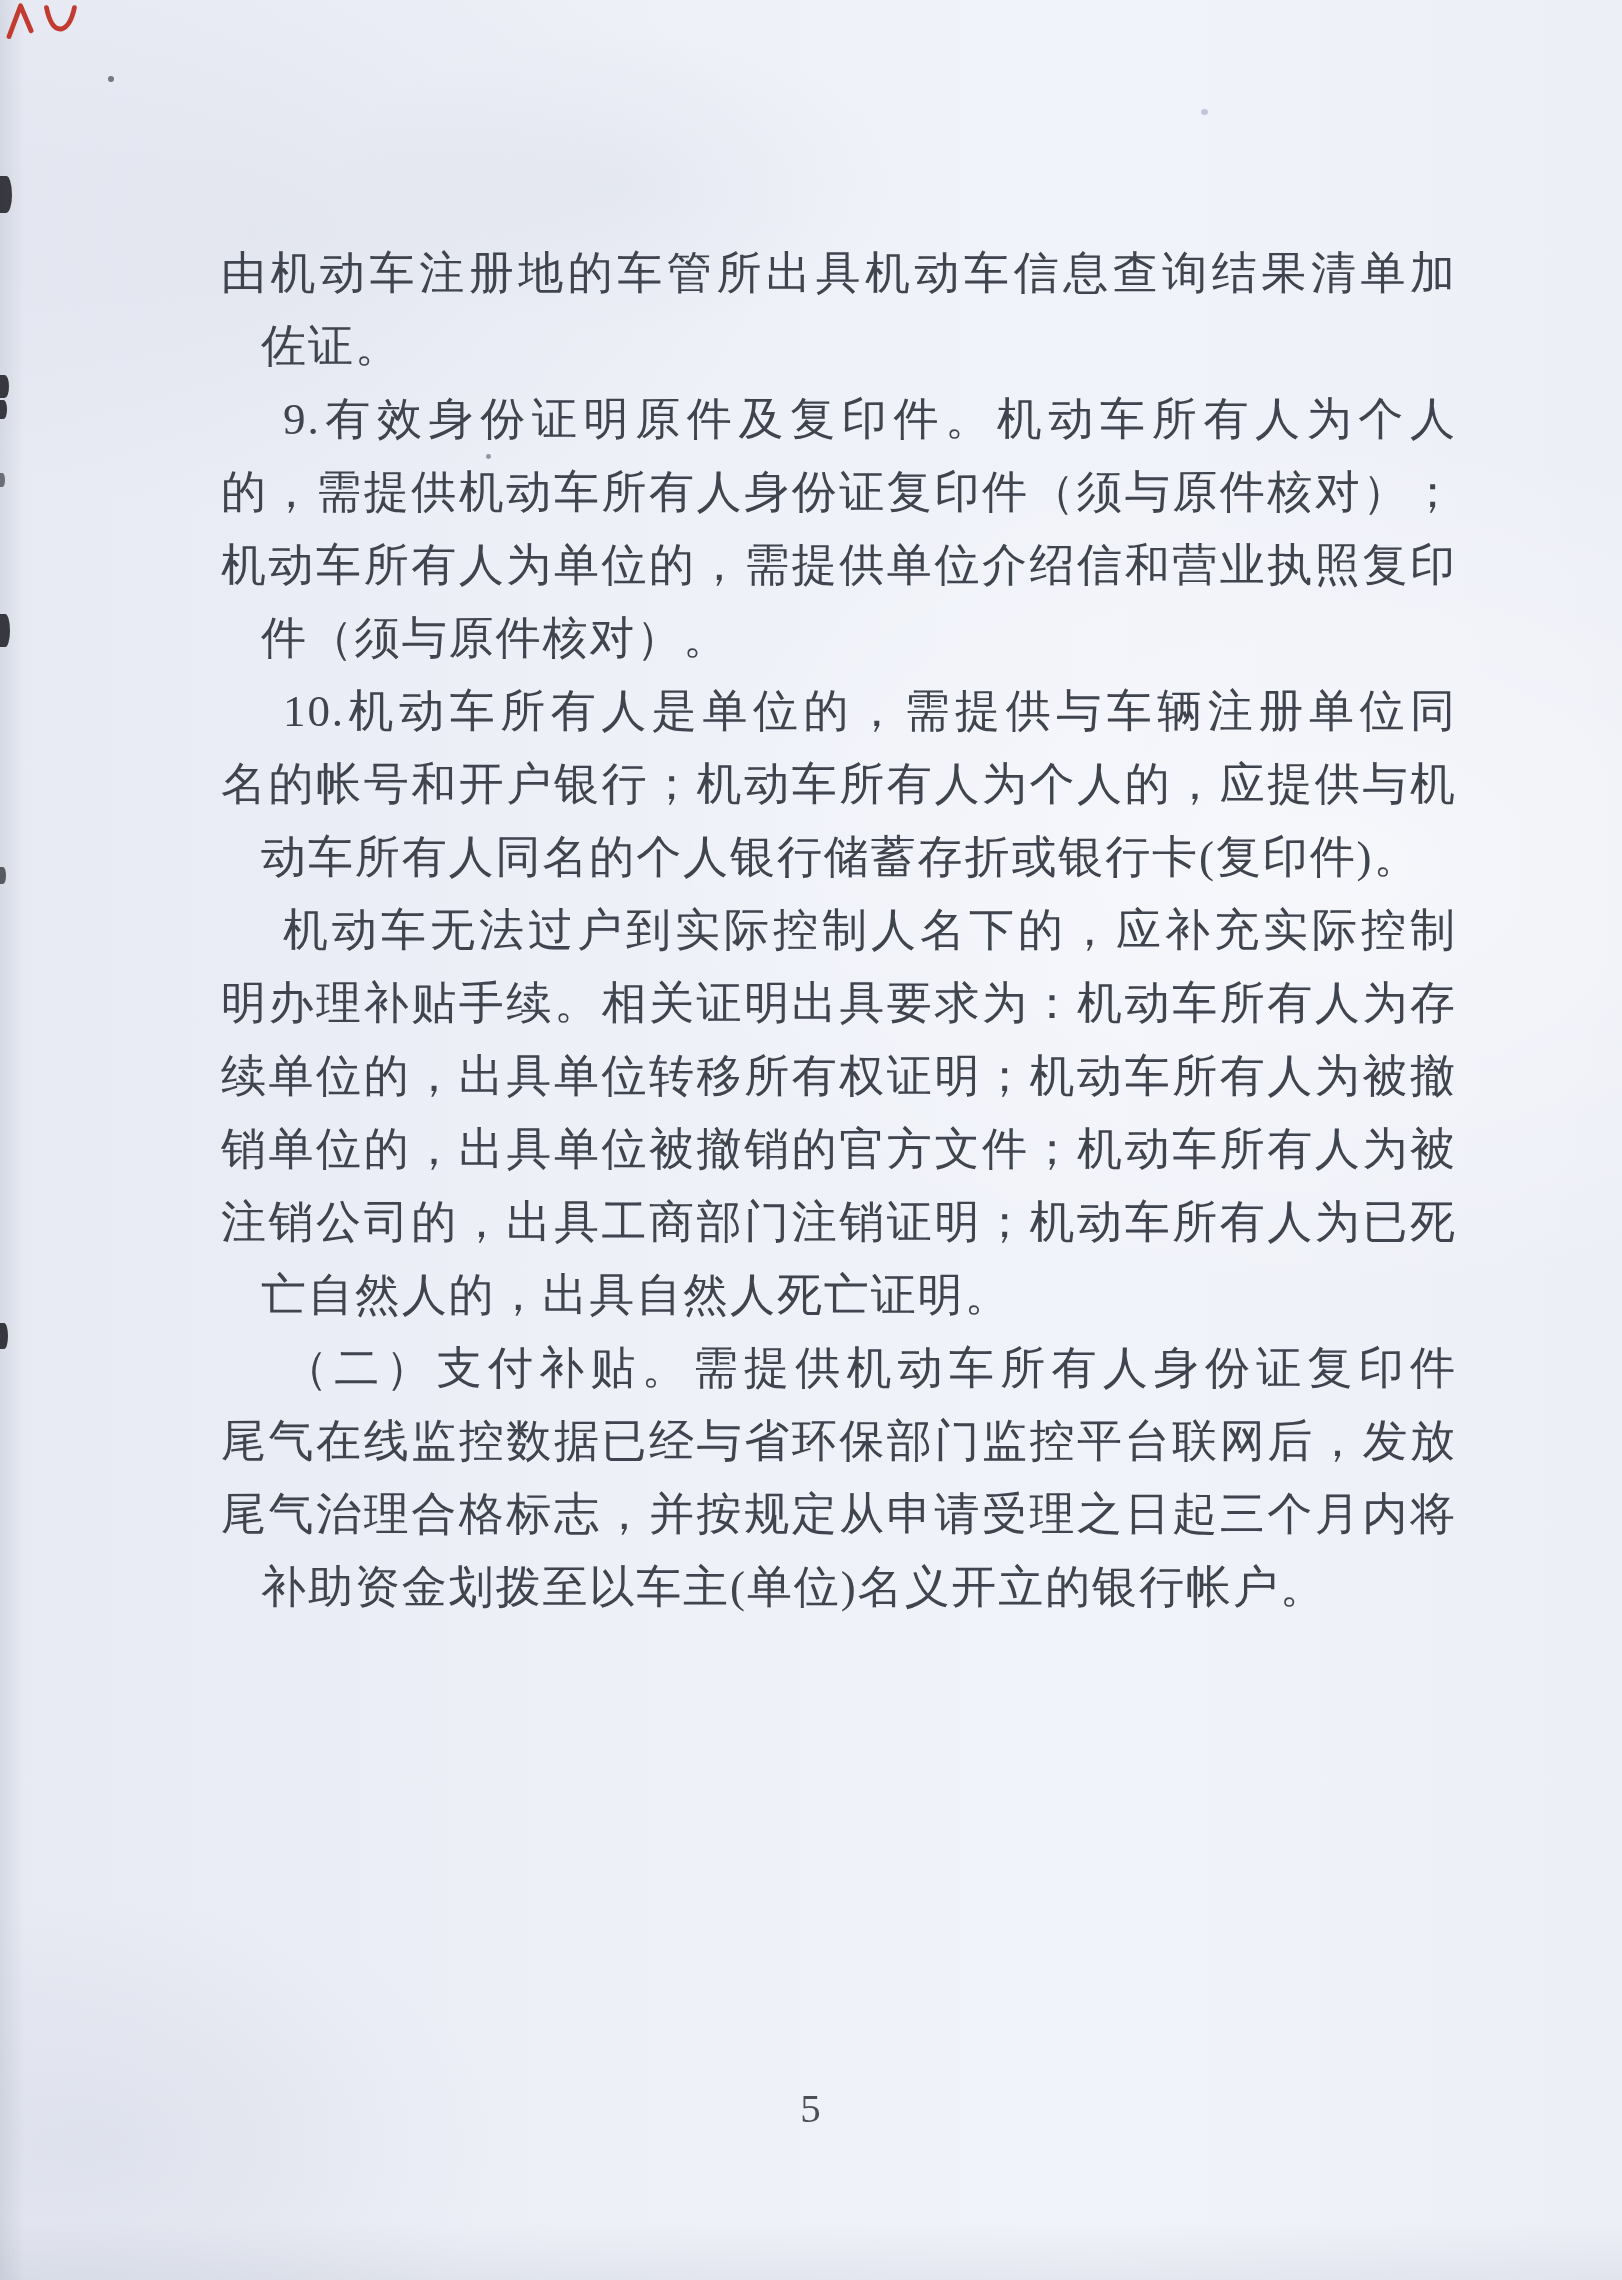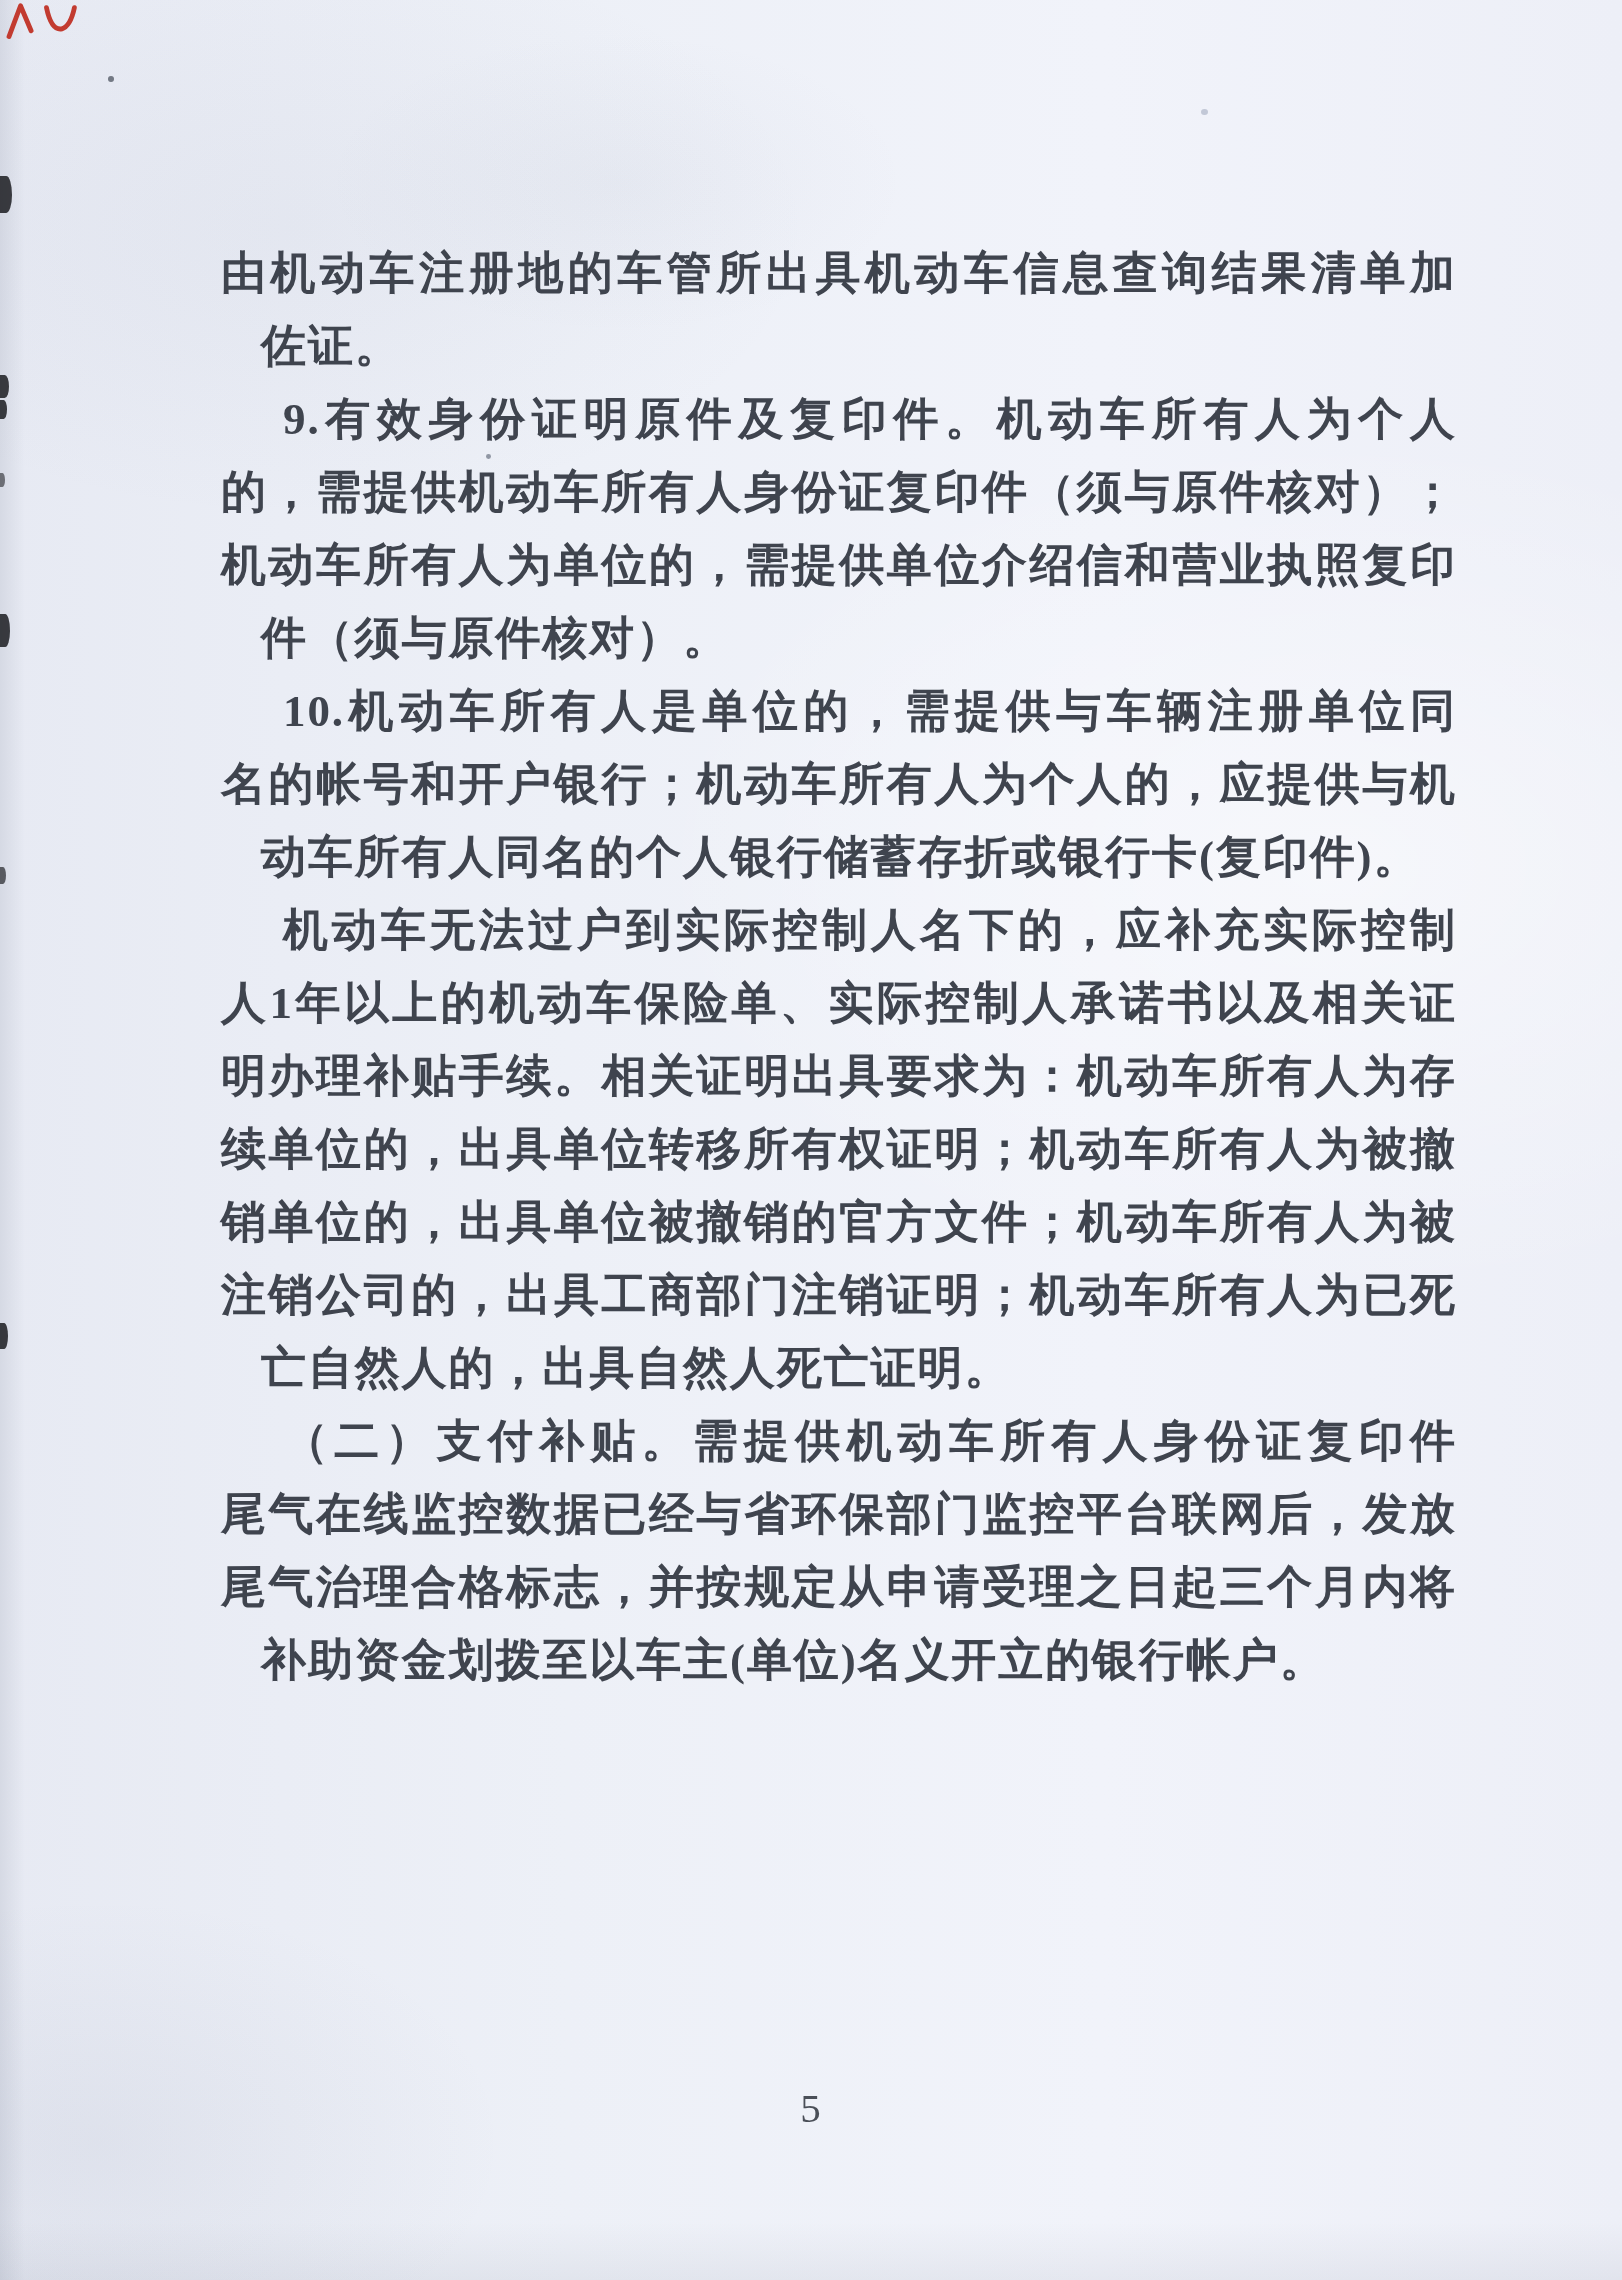--- a/index.html
+++ b/index.html
@@ -17,21 +17,21 @@
       linear-gradient(90deg,#e7eaf3 0%,#edf0f7 35%,#f1f3fa 68%,#edeff7 100%);
   }
   
   .edge-shade{position:absolute;left:0;top:0;bottom:0;width:25px;
     background:linear-gradient(90deg,rgba(60,70,95,0.10),rgba(60,70,95,0));pointer-events:none;}
   .bottom-shade{position:absolute;left:0;right:0;bottom:0;height:58px;
     background:linear-gradient(0deg,rgba(70,80,105,0.07),rgba(70,80,105,0));pointer-events:none;}
 
   .text-block{
     position:absolute;left:221px;top:237px;width:1234px;
-    font-size:45px;color:#3f444e;line-height:73px;font-weight:bold;
+    font-size:45px;color:#3f444e;line-height:73px;
   }
   .line{
     text-align:justify;
     text-align-last:justify;
     letter-spacing:1.9px;
     margin-right:-1.9px;
     height:73px;
   }
   .line.last{text-align-last:left;margin-left:40px;}
   .line.first{padding-left:62px;}
@@ -95,21 +95,20 @@
     </section>
 
     <section>
       <div class="line first">10.机动车所有人是单位的，需提供与车辆注册单位同</div>
       <div class="line">名的帐号和开户银行；机动车所有人为个人的，应提供与机</div>
       <div class="line last">动车所有人同名的个人银行储蓄存折或银行卡(复印件)。</div>
     </section>
 
     <section>
       <div class="line first">机动车无法过户到实际控制人名下的，应补充实际控制</div>
-      <div class="line">人1年以上的机动车保险单、实际控制人承诺书以及相关证</div>
       <div class="line">明办理补贴手续。相关证明出具要求为：机动车所有人为存</div>
       <div class="line">续单位的，出具单位转移所有权证明；机动车所有人为被撤</div>
       <div class="line">销单位的，出具单位被撤销的官方文件；机动车所有人为被</div>
       <div class="line">注销公司的，出具工商部门注销证明；机动车所有人为已死</div>
       <div class="line last">亡自然人的，出具自然人死亡证明。</div>
     </section>
 
 
     <section>
       <div class="line first">（二）支付补贴。需提供机动车所有人身份证复印件</div>

